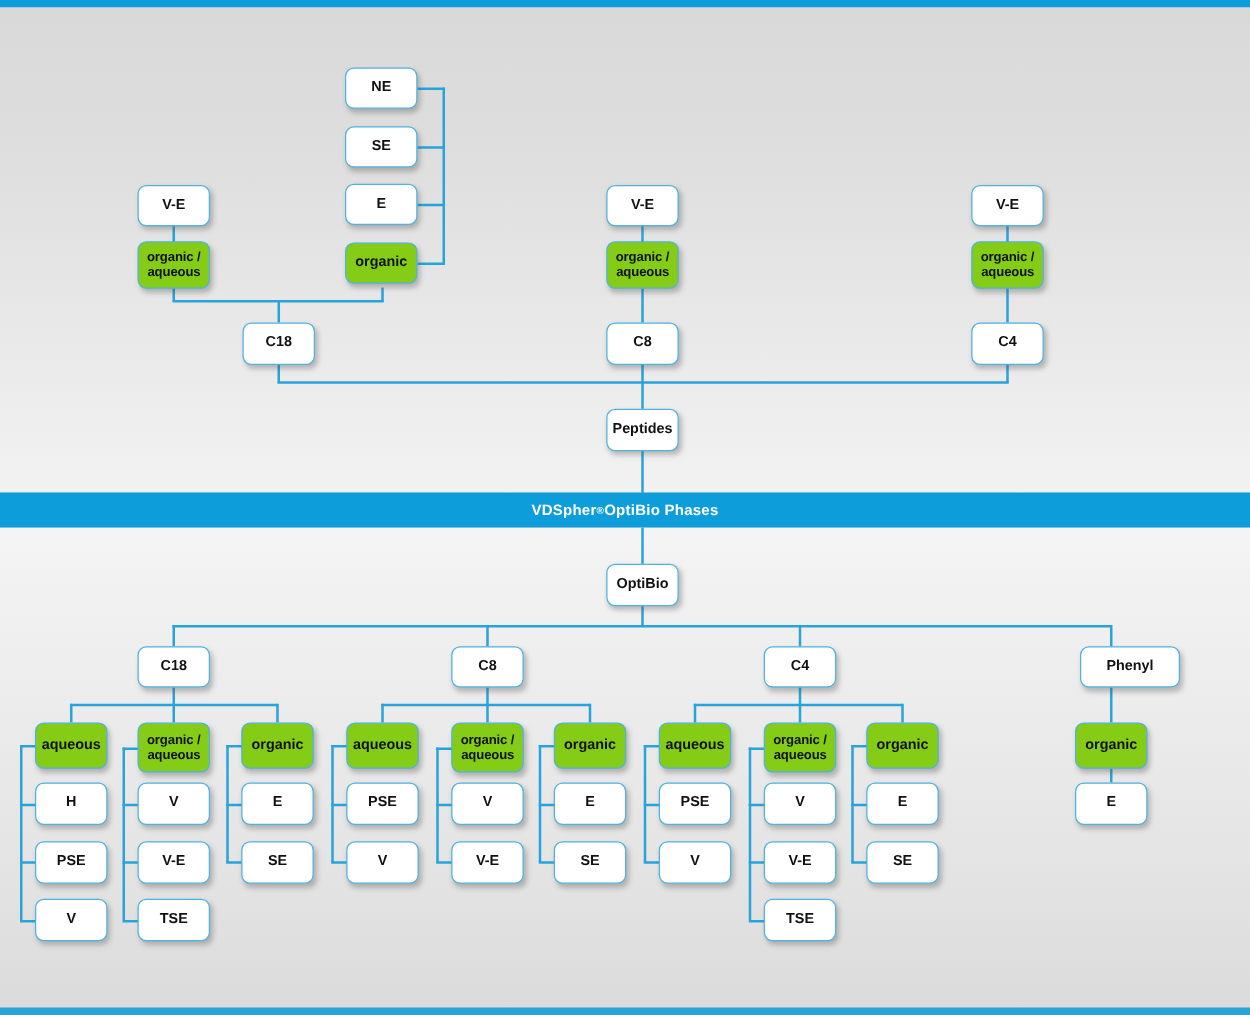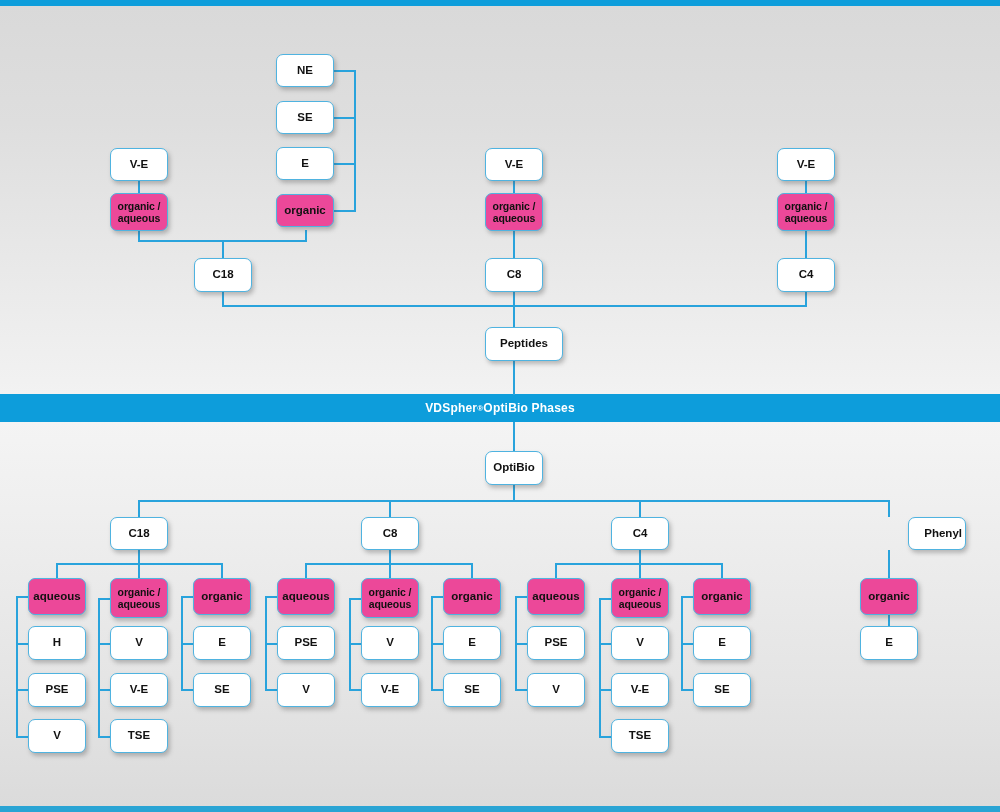--- a/index.html
+++ b/index.html
@@ -43,22 +43,23 @@
     color:#111111;
     font-size:11.5px;
     font-weight:bold;
     display:flex;align-items:center;justify-content:center;
     text-align:center;
     line-height:1.18;
     box-shadow:2px 3px 4px rgba(80,80,80,.35);
     z-index:5;
   }
   .node.fill{
-    background:#ec4899;
+    background:#84cc16;
     border-color:#4fb3e0;
+    text-align:right;
   }
   .node.two{font-size:10.5px;letter-spacing:-.1px;}
   .node .t{display:block;padding:0 3px;}
 </style>
 </head>
 <body>
 
 <div id="stage">
 
   <div class="band band-top"></div>
@@ -138,21 +139,21 @@
   <div class="node" style="left:777px;top:148px;width:58px;height:33px;">
       <span class="t">V-E</span>
     </div>
   <div class="node fill two" style="left:777px;top:193px;width:58px;height:38px;">
       <span class="t"><span>organic /</span><br><span>aqueous</span></span>
     </div>
   <div class="node" style="left:777px;top:258px;width:58px;height:34px;">
       <span class="t">C4</span>
     </div>
 
-  <div class="node" style="left:485px;top:327px;width:78px;height:34px;">
+  <div class="node" style="left:485px;top:327px;width:58px;height:34px;">
       <span class="t">Peptides</span>
     </div>
 
   <div class="ln lnv" style="left:513px;top:422px;height:29px;"></div>
   <div class="node" style="left:485px;top:451px;width:58px;height:34px;">
       <span class="t">OptiBio</span>
     </div>
   <div class="ln lnv" style="left:513px;top:485px;height:16px;"></div>
 
   <div class="ln lnh" style="left:138px;top:500px;width:751px;"></div>
@@ -163,21 +164,21 @@
 
   <div class="node" style="left:110px;top:517px;width:58px;height:33px;">
       <span class="t">C18</span>
     </div>
   <div class="node" style="left:361px;top:517px;width:58px;height:33px;">
       <span class="t">C8</span>
     </div>
   <div class="node" style="left:611px;top:517px;width:58px;height:33px;">
       <span class="t">C4</span>
     </div>
-  <div class="node" style="left:908px;top:517px;width:58px;height:33px;justify-content:flex-end;">
+  <div class="node" style="left:864px;top:517px;width:80px;height:33px;">
       <span class="t">Phenyl</span>
     </div>
 
   <div class="ln lnv" style="left:138px;top:550px;height:14px;"></div>
   <div class="ln lnh" style="left:56px;top:563px;width:166px;"></div>
   <div class="ln lnv" style="left:56px;top:563px;height:15px;"></div>
   <div class="ln lnv" style="left:138px;top:563px;height:15px;"></div>
   <div class="ln lnv" style="left:221px;top:563px;height:15px;"></div>
 
   <div class="node fill" style="left:28px;top:578px;width:58px;height:37px;">

